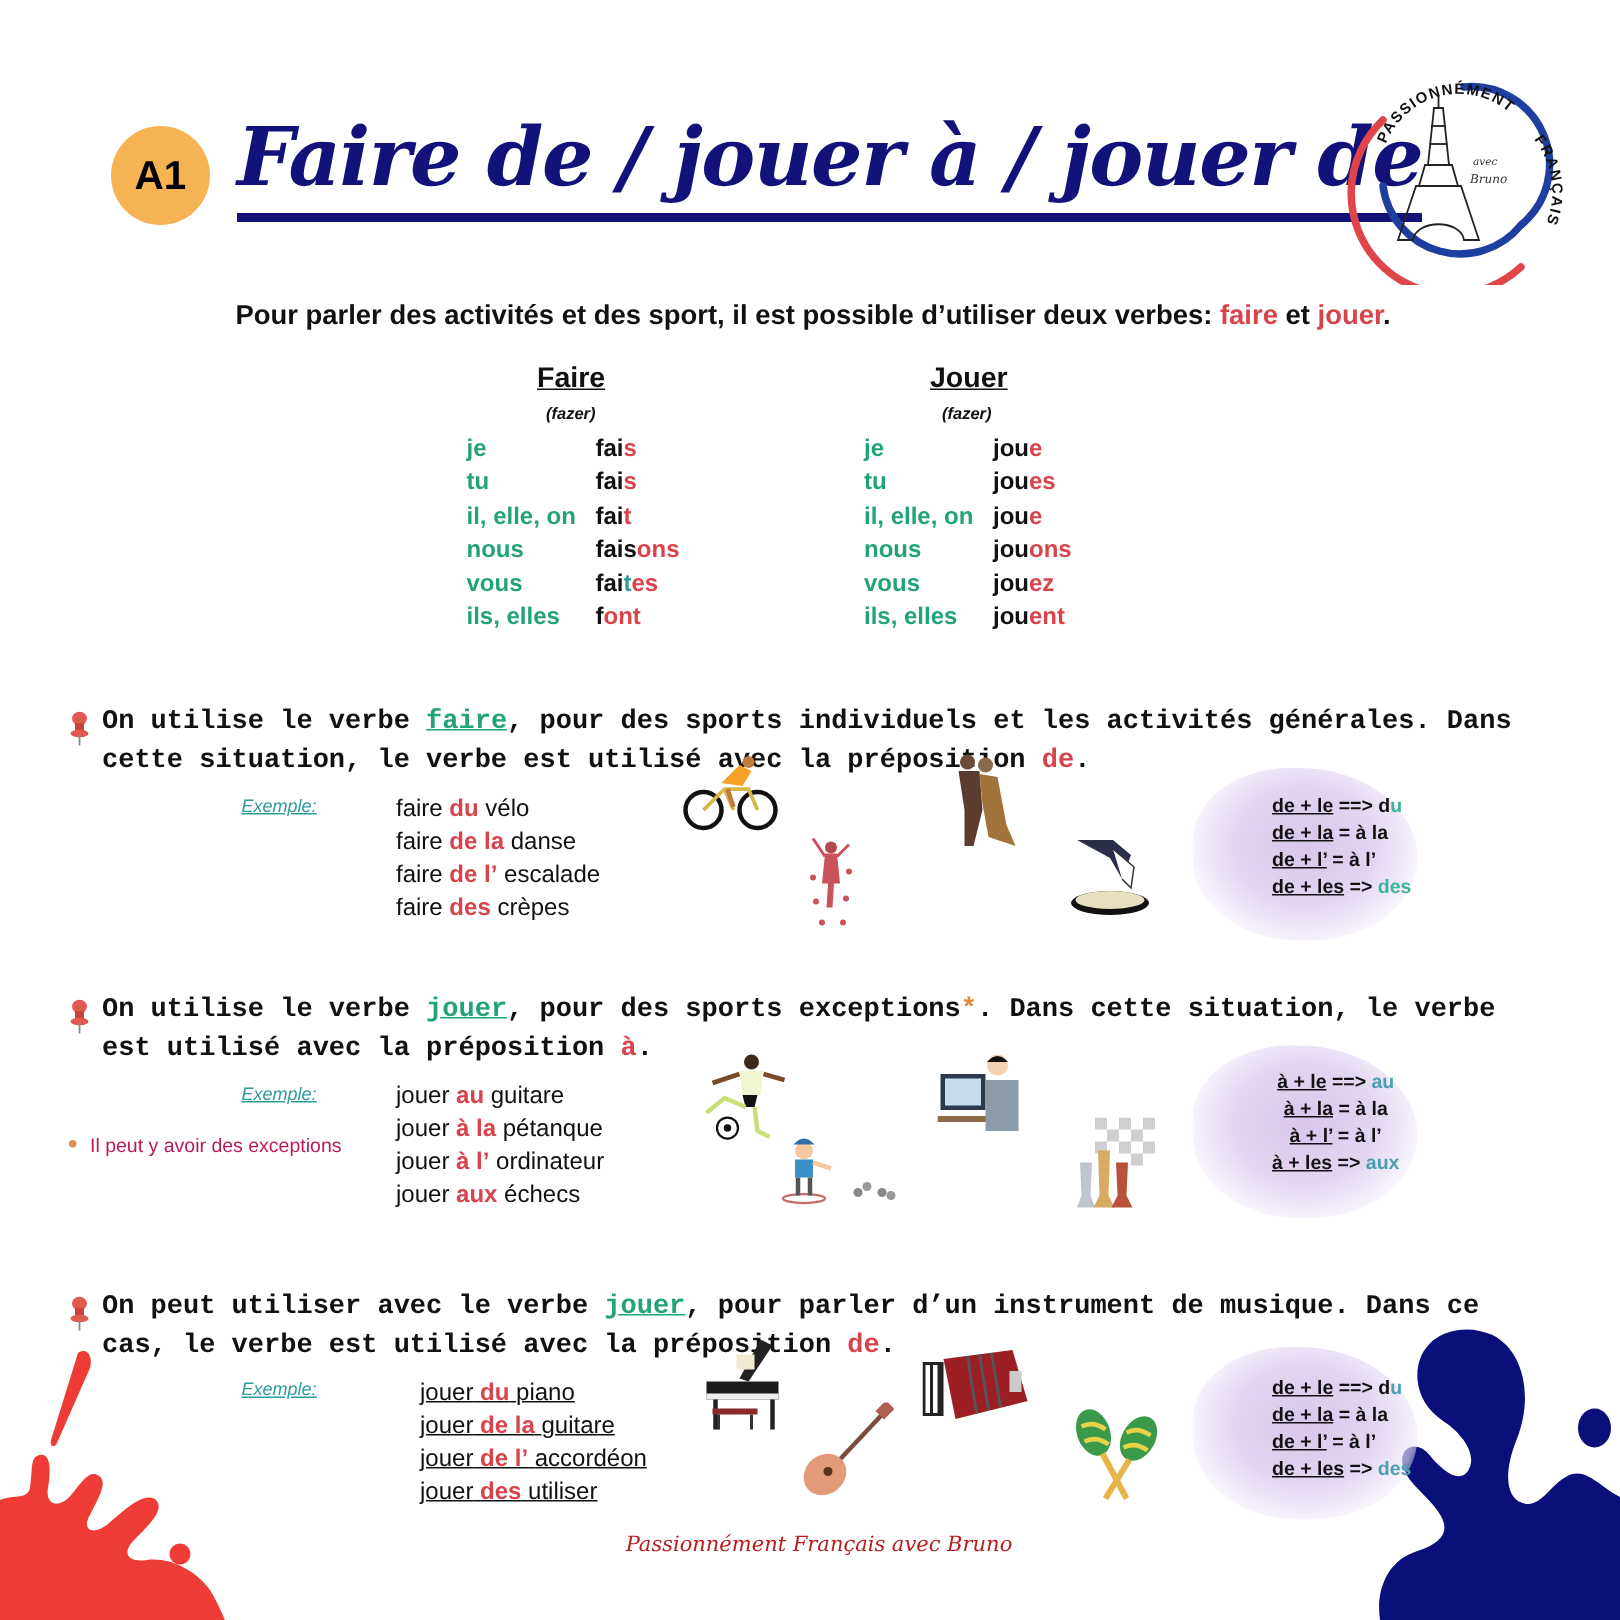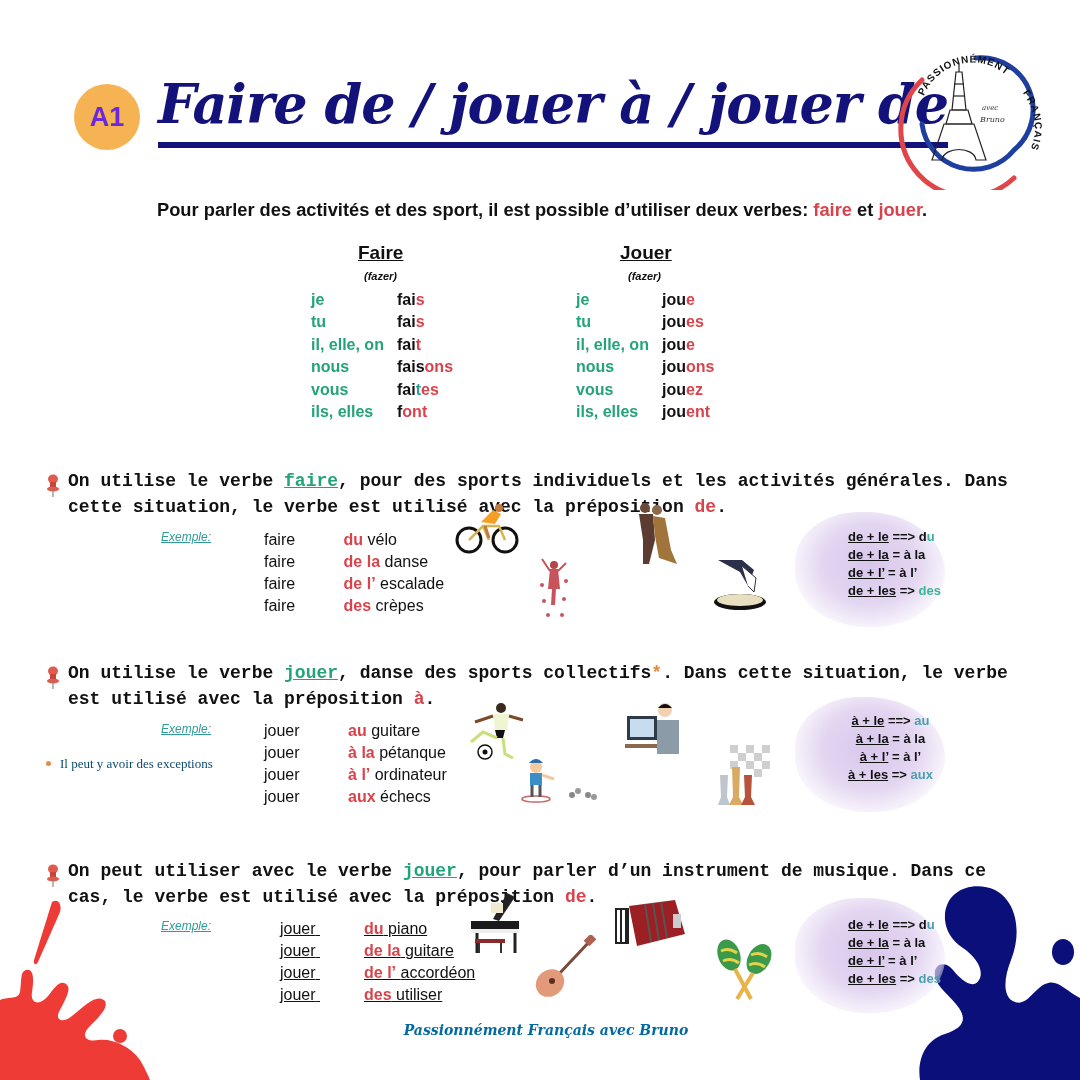--- a/index.html
+++ b/index.html
@@ -2,21 +2,21 @@
 <html><head>
 <meta charset="utf-8">
 <style>
   * { box-sizing: border-box; margin: 0; padding: 0; }
   html, body { width: 1080px; height: 1080px; background: #ffffff; overflow: hidden; }
   body { position: relative; font-family: "DejaVu Sans", "Liberation Sans", sans-serif; color: #111; }
 
   .abs { position: absolute; }
 
   
-  .level-badge { left: 74px; top: 84px; width: 66px; height: 66px; border-radius: 50%; background: #f6b353; color: #6d28d9; font-weight: bold; font-size: 27px; display: flex; align-items: center; justify-content: center; font-family: "Liberation Sans", sans-serif; }
+  .level-badge { left: 74px; top: 84px; width: 66px; height: 66px; border-radius: 50%; background: #f6b353; color: #000000; font-weight: bold; font-size: 27px; display: flex; align-items: center; justify-content: center; font-family: "Liberation Sans", sans-serif; }
   .main-title { left: 158px; top: 68px; font-family: "DejaVu Serif", serif; font-style: italic; font-weight: bold; font-size: 54px; color: #12127a; letter-spacing: -1px; white-space: nowrap; border-bottom: 6px solid #12127a; line-height: 72px; padding-bottom: 2px; }
 
   .logo { left: 896px; top: 40px; width: 150px; height: 150px; }
   .intro-wrap { left: 157px; top: 199px; font-family: "Liberation Sans", sans-serif; font-weight: bold; font-size: 18.3px; color: #111; white-space: nowrap; }
   .red { color: #d9434b; }
   .teal { color: #2f9c9a; }
   .orange { color: #e68a3a; }
 
   
   .conj { font-family: "Liberation Sans", sans-serif; }
@@ -26,36 +26,36 @@
   .pron { color: #23a37a; position: absolute; left: 0; }
   .form { color: #111; position: absolute; left: 86px; }
 
   
   .section-text { font-family: Liberation Mono, monospace; font-weight: bold; font-size: 18px; line-height: 26px; color: #111; position: absolute; left: 68px; width: 960px; }
   .u-green { color: #23a37a; text-decoration: underline; }
   .pin { position: absolute; width: 16px; height: 24px; }
 
   .exemple-label { position: absolute; font-family: "Liberation Sans", sans-serif; font-style: italic; font-size: 12px; color: #2f9c9a; text-decoration: underline; white-space: nowrap; }
   .ex-list { position: absolute; font-family: "Liberation Sans", sans-serif; font-size: 16px; line-height: 22px; color: #111; white-space: nowrap; }
-  .ex-list .prep { color: #d9434b; font-weight: bold; margin-left: 44px; }
-
-  .note { position: absolute; left: 46px; top: 756px; font-family: Liberation Serif, serif; font-size: 13px; color: #0c4a6e; white-space: nowrap; }
+  .ex-list .prep { color: #d9434b; font-weight: bold; }
+
+  .note { position: absolute; left: 46px; top: 756px; font-family: Liberation Sans, sans-serif; font-size: 13px; color: #be185d; white-space: nowrap; }
   .note .dot { display: inline-block; width: 5px; height: 5px; border-radius: 50%; background: #e08d4f; margin-right: 9px; vertical-align: middle; position: relative; top: -2px; }
 
   
   .blob { position: absolute; width: 150px; height: 115px; background: radial-gradient(ellipse at 50% 45%, #d8c6ec 0%, #e3d6f1 45%, rgba(240,232,248,0.6) 70%, rgba(255,255,255,0) 80%); border-radius: 45% 55% 50% 50%; }
   .rules { position: absolute; font-family: "Liberation Sans", sans-serif; font-weight: bold; font-size: 13px; line-height: 18px; color: #111; white-space: nowrap; margin-left: 32px; }
   .rules .u { text-decoration: underline; }
   .rules .res-teal { color: #3db39b; }
   .rules .res-blue { color: #4b9fb0; }
 
   
   .illus { position: absolute; }
 
-  .footer { position: absolute; left: 0; width: 1080px; top: 1022px; text-align: center; font-family: "DejaVu Serif", serif; font-style: italic; font-weight: bold; font-size: 14px; color: #0369a1; padding-left: 12px; }
+  .footer { position: absolute; left: 0; width: 1080px; top: 1022px; text-align: center; font-family: "DejaVu Serif", serif; font-style: italic; font-weight: normal; font-size: 14px; color: #b91c1c; padding-left: 12px; }
 
   .splash { position: absolute; }
 </style>
 </head>
 <body>
 
 <svg class="splash" style="left:0;top:900px;" width="150" height="180" viewBox="0 0 150 180">
   <path fill="#ef3b36" d="M52 2 C58 -2 62 4 60 12 L38 62 C36 66 33 64 34 60 Z"></path>
   <path fill="#ef3b36" d="M0 100 C10 96 18 100 20 92 C22 78 20 72 26 70 C34 68 34 80 32 92 C30 104 40 106 48 96 C56 86 60 80 66 84 C72 88 66 98 60 110 C54 120 62 124 72 116 C84 106 96 94 104 100 C110 106 100 116 90 126 C80 136 86 142 98 140 C112 138 130 146 140 160 C146 170 150 180 150 180 L0 180 Z"></path>
   <circle fill="#ef3b36" cx="120" cy="136" r="7"></circle>
@@ -208,21 +208,21 @@
   <div><span class="u">de + les</span><span> =&gt; </span><span></span><span class="res-teal">des</span></div>
 </div>
 
 <svg class="pin" style="left:45px;top:666px;" viewBox="0 0 16 24">
   <ellipse cx="8" cy="5" rx="5" ry="4.5" fill="#e05a4e"></ellipse>
   <rect x="5" y="8" width="6" height="6" fill="#c94438"></rect>
   <ellipse cx="8" cy="15" rx="6" ry="2.5" fill="#e05a4e"></ellipse>
   <line x1="8" y1="16" x2="8" y2="23" stroke="#888" stroke-width="1.2"></line>
 </svg>
 <div class="section-text" style="top:660px;">
-  <span>On utilise le verbe </span><span class="u-green">jouer</span><span>, danse des sports collectifs</span><span class="orange">*</span><span>. Dans cette situation, le verbe est utilisé avec la préposition </span><span class="red">à</span><span>.</span>
+  <span>On utilise le verbe </span><span class="u-green">jouer</span><span>, pour des sports exceptions</span><span class="orange">*</span><span>. Dans cette situation, le verbe est utilisé avec la préposition </span><span class="red">à</span><span>.</span>
 </div>
 <div class="exemple-label" style="left:161px;top:722px;">Exemple:</div>
 <div class="note"><span class="dot"></span><span>Il peut y avoir des exceptions</span></div>
 <div class="ex-list" style="left:264px;top:720px;">
   <div><span>jouer</span> <span class="prep">au</span> <span>guitare</span></div>
   <div><span>jouer</span> <span class="prep">à la</span> <span>pétanque</span></div>
   <div><span>jouer</span> <span class="prep">à l’</span> <span>ordinateur</span></div>
   <div><span>jouer</span> <span class="prep">aux</span> <span>échecs</span></div>
 </div>
 

